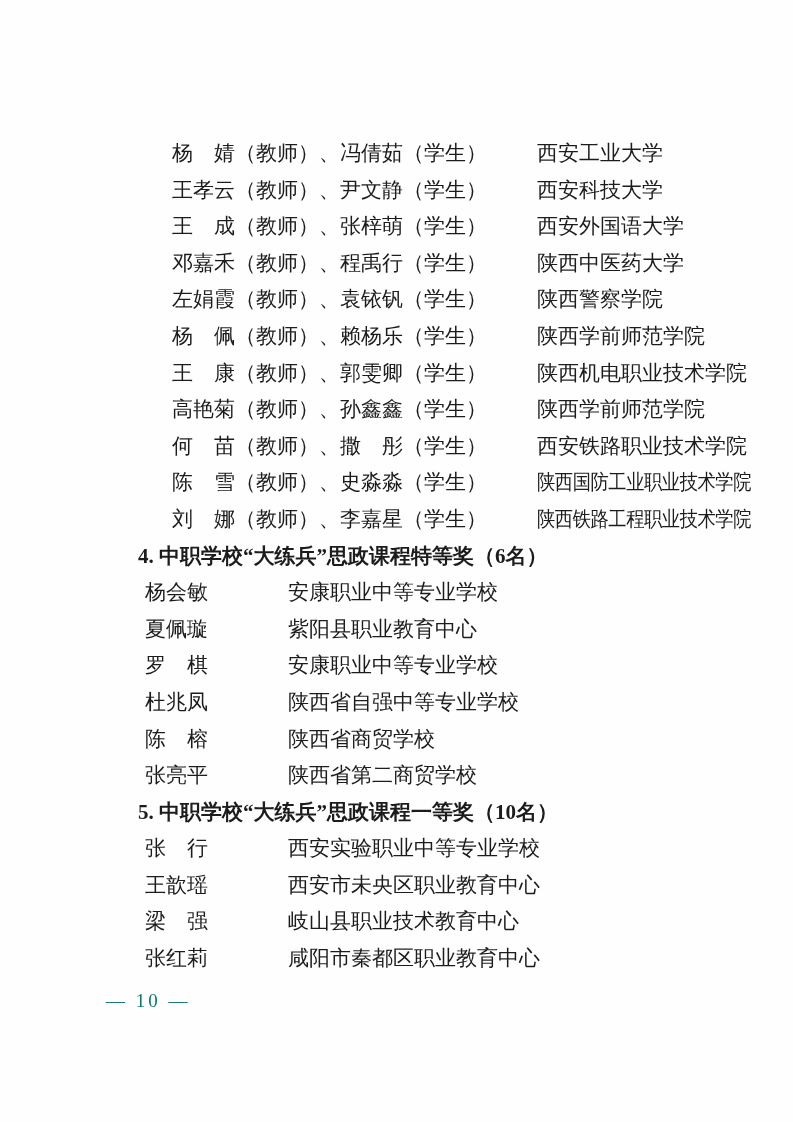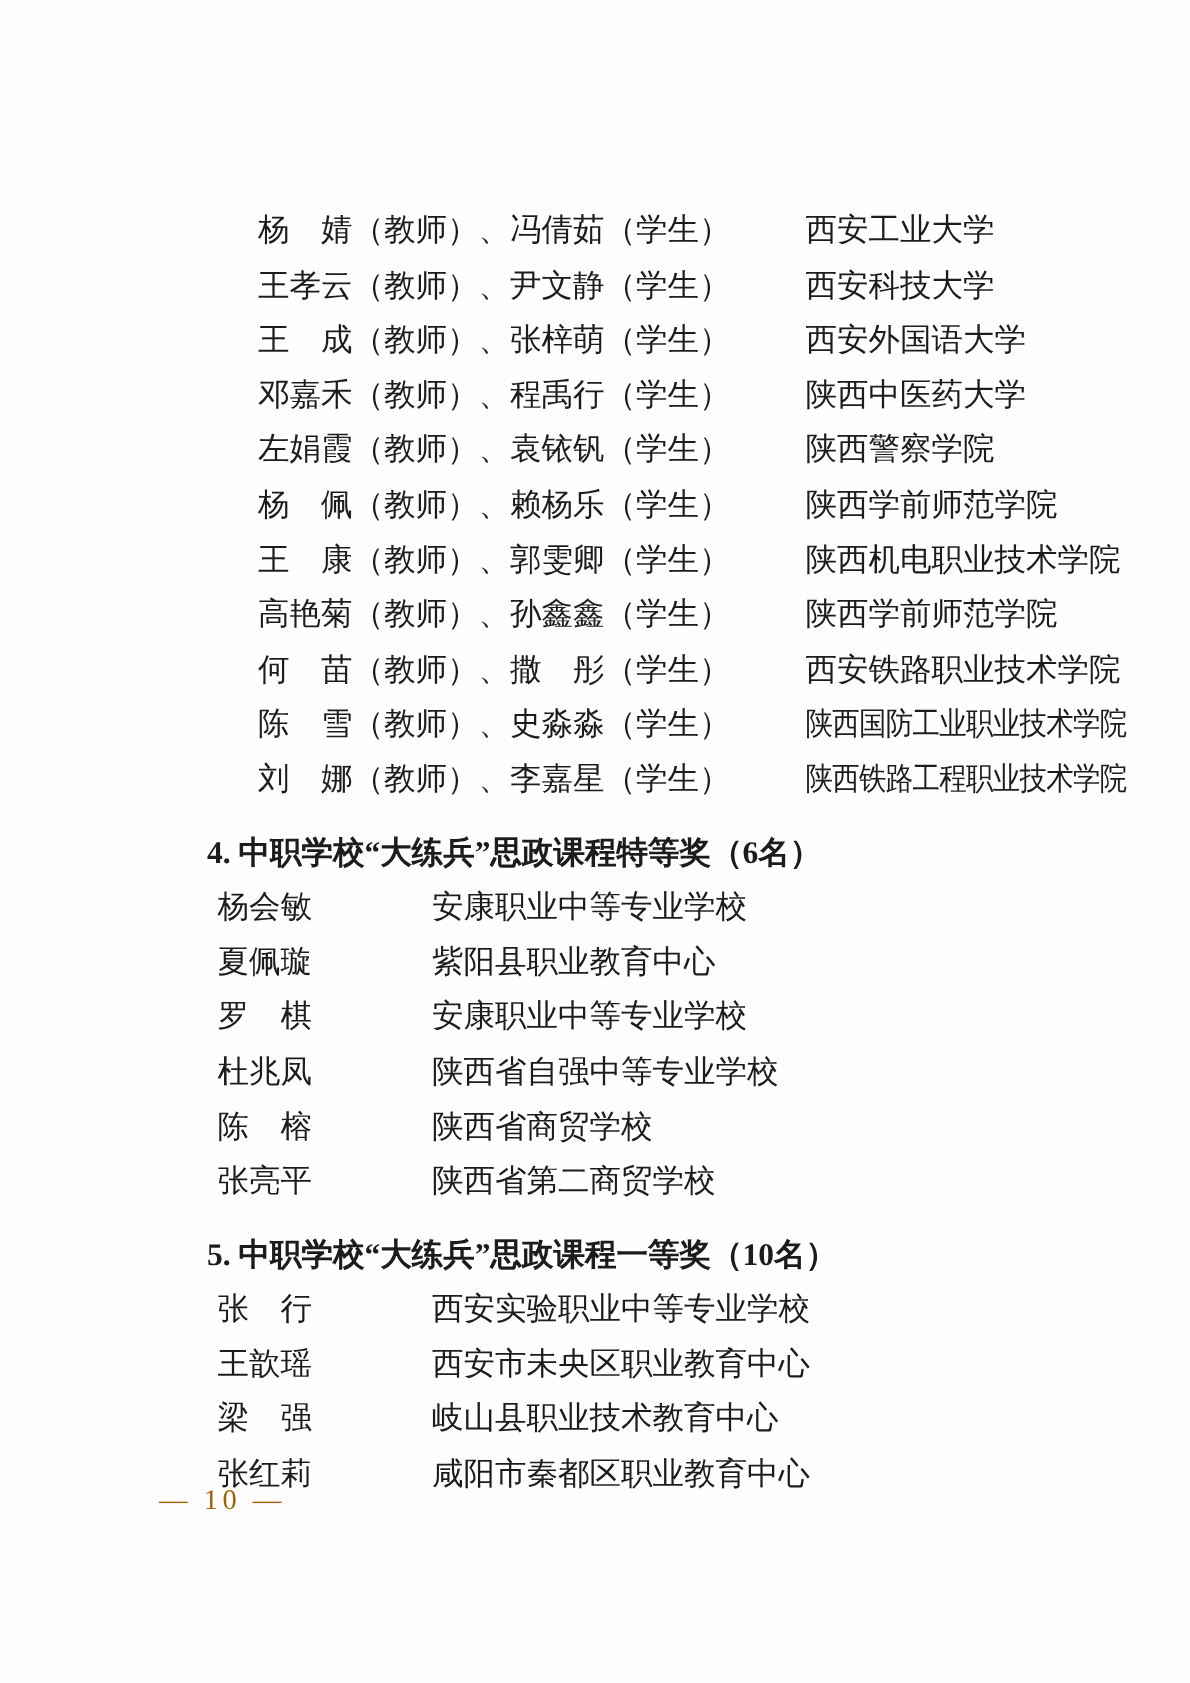--- a/index.html
+++ b/index.html
@@ -45,34 +45,34 @@
   .row .org {
     flex: 1;
   }
   .condensed {
     display: inline-block;
     transform: scaleX(0.87);
     transform-origin: left center;
     letter-spacing: -0.5px;
   }
   .heading {
-    margin: 12px 0 0 -7px;
+    margin: 0 0 0 -7px;
     height: 36.6px;
     line-height: 36.6px;
     font-size: 21px;
     font-weight: bold;
     white-space: nowrap;
   }
   .footer {
     position: absolute;
     left: 106px;
     top: 990px;
     font-size: 19px;
     letter-spacing: 3px;
-    color: #a16207;
+    color: #0f766e;
   }
 </style>
 </head>
 <body>
 
 <div class="page">
   <div class="content">
 
     <div class="row">
       <span class="pair">杨　婧（教师）、冯倩茹（学生）</span>

